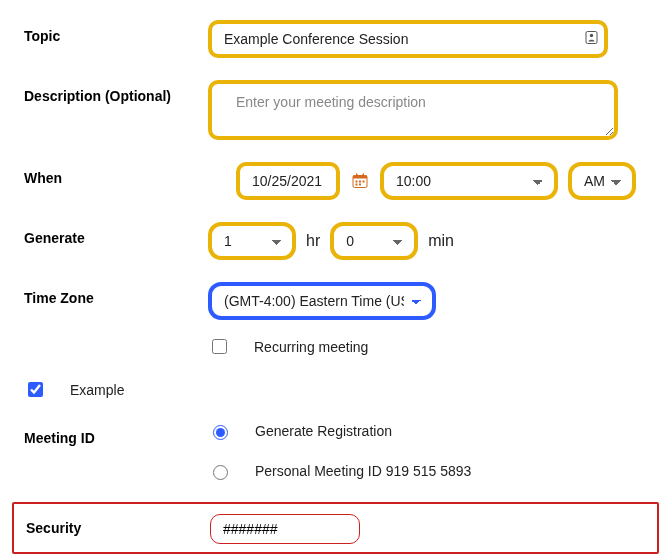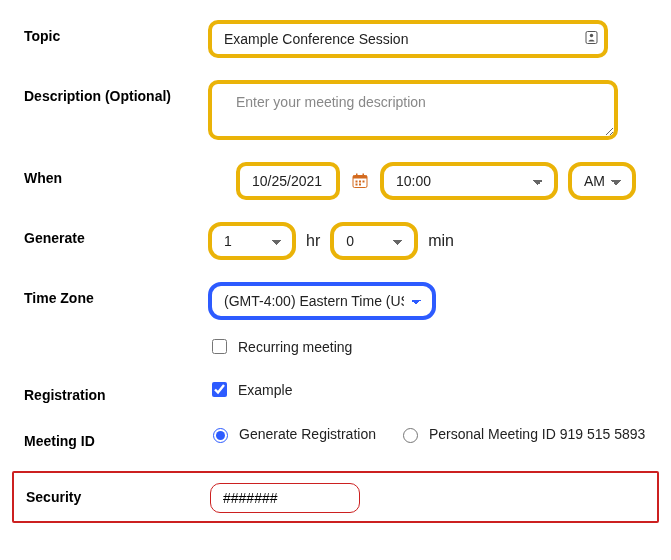--- a/index.html
+++ b/index.html
@@ -71,21 +71,21 @@
     .cal-icon { color: #d36a1f; display:inline-flex; padding: 0 2px; }
     .tz {
       width: 228px;
       border-color: #2d5bff;
       color: #222;
       background-image:
         linear-gradient(45deg, transparent 50%, #2d5bff 50%),
         linear-gradient(135deg, #2d5bff 50%, transparent 50%);
       background-position: calc(100% - 16px) 14px, calc(100% - 11px) 14px;
     }
-    .chk-wrap, .rad-wrap { display:inline-flex; align-items:center; gap:8px; }
+    .chk-wrap, .rad-wrap { display:inline-flex; align-items:center; gap:24px; }
     input[type="checkbox"].chk {
       width: 15px; height: 15px; accent-color: #2d5bff;
     }
     input[type="radio"].rad {
       width: 15px; height: 15px; accent-color: #2d5bff;
     }
     .security-box {
       border: 2px solid #cc2020;
       padding: 10px 12px 8px 12px;
       margin: 0 -12px;
@@ -170,21 +170,20 @@
   <div class="label"></div>
   <div class="controls">
     <label class="chk-wrap">
       <input type="checkbox" class="chk" style="">
       <span>Recurring meeting</span>
     </label>
   </div>
 </div>
 
 <div class="row">
-  <div class="label">Registration</div>
   <div class="controls">
     <label class="chk-wrap">
       <input type="checkbox" class="chk" checked="" style="">
       <span>Example</span>
     </label>
   </div>
 </div>
 
 <div class="row">
   <div class="label">Meeting ID</div>

